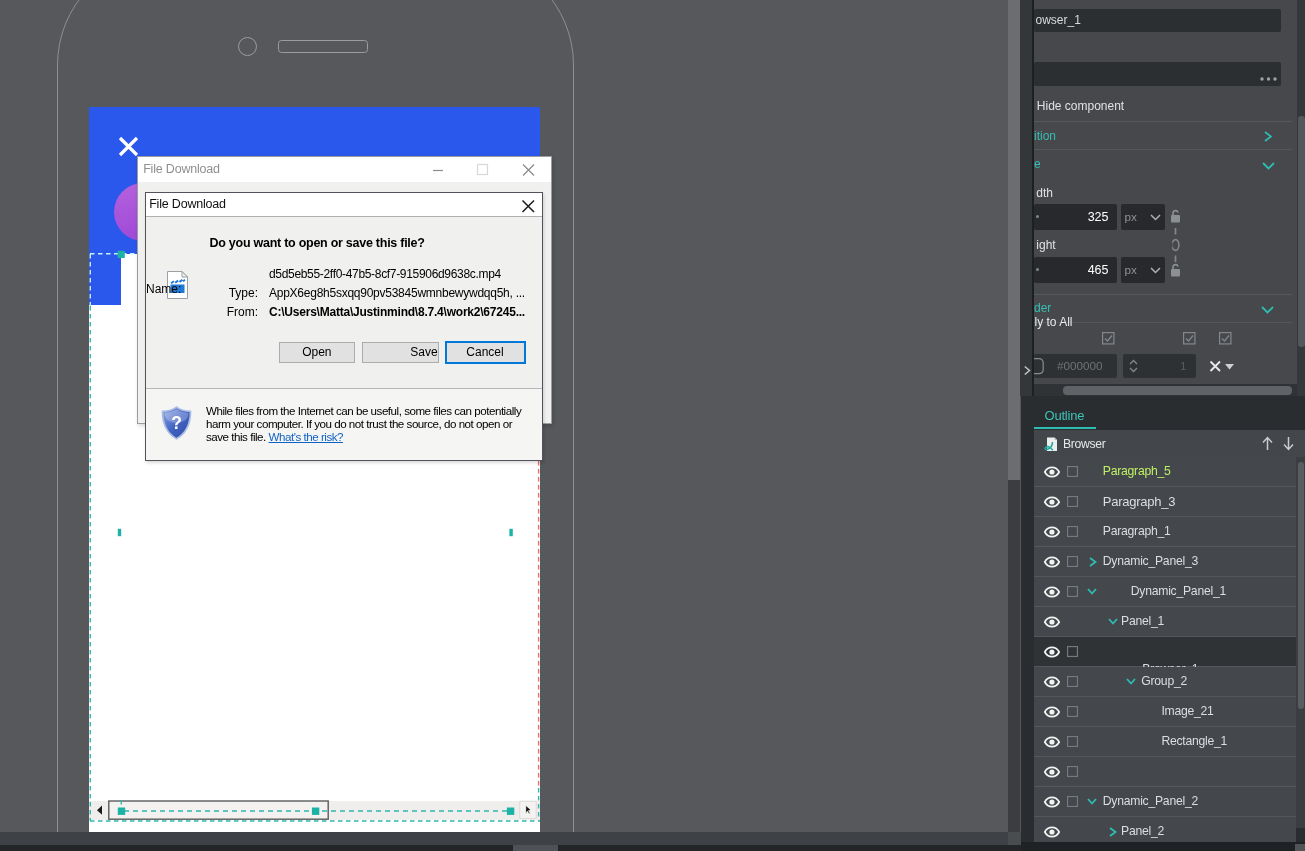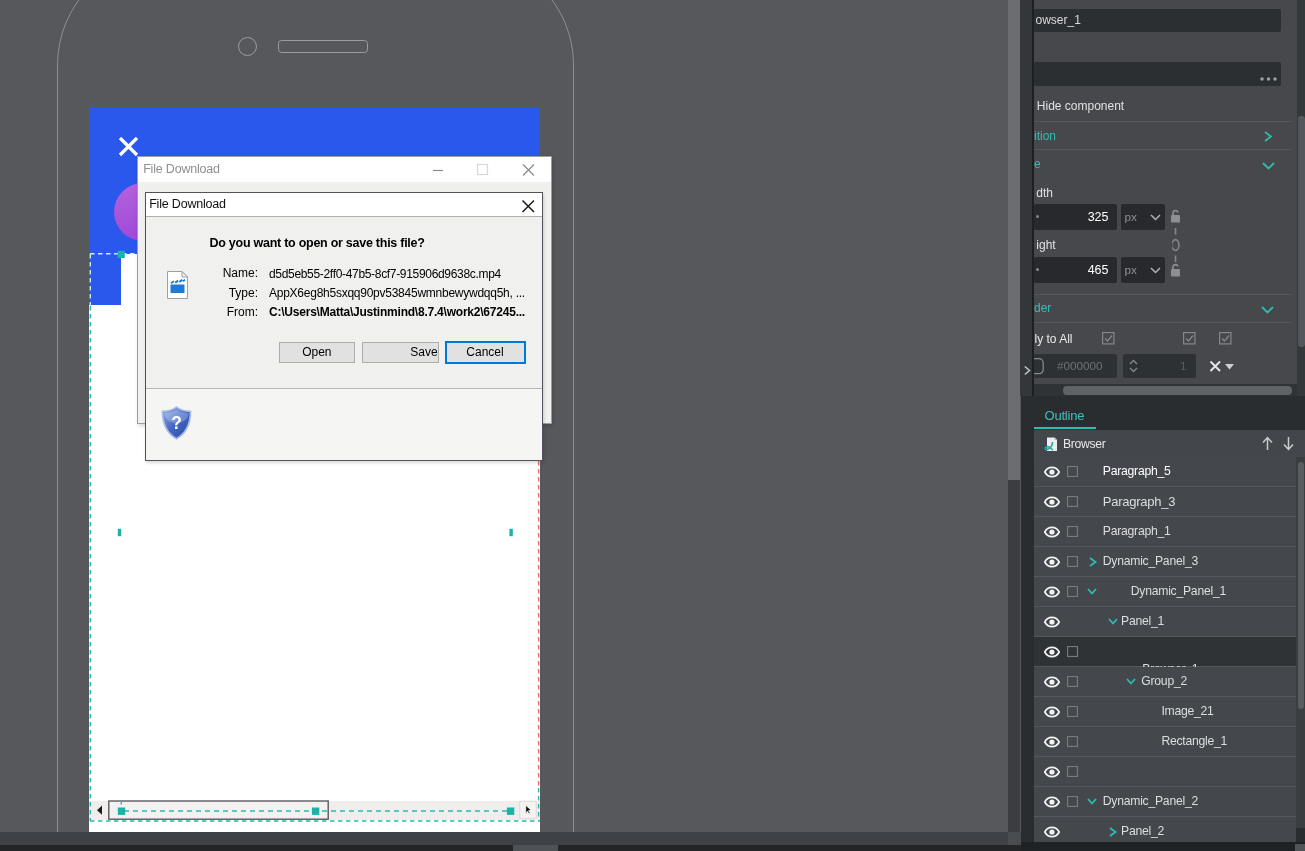--- a/index.html
+++ b/index.html
@@ -75,21 +75,21 @@
 
   <div class="abs" style="left:15.5px; top:43px; font-size:12.5px; font-weight:bold; letter-spacing:-0.26px;padding-left:48px;">Do you want to open or save this file?</div>
 
   <svg class="abs" style="left:20.5px; top:77.5px;" width="22" height="28">
     <path d="M0.5 0.5 L15 0.5 L20.5 6 L20.5 27.5 L0.5 27.5 Z" fill="#ffffff" stroke="#9aa0a6" stroke-width="1"></path>
     <path d="M15 0.5 L15 6 L20.5 6 Z" fill="#f0f0f0" stroke="#9aa0a6" stroke-width="1"></path>
     <rect x="3.5" y="13.5" width="14" height="8.5" fill="#1e7ad4"></rect>
     <path d="M3.5 11.5 l3 -2 l1 1.6 l-3 2 Z M7.7 10.8 l3 -2 l1 1.6 l-3 2 Z M11.9 10.1 l3 -2 l1 1.6 l-3 2 Z M15.5 9.4 l2 -1.4 l1 1.6 l-2 1.4 Z" fill="#1e7ad4"></path>
   </svg>
 
-  <div class="abs" style="left:0px; top:74px;  width:112px; text-align:right; line-height:13px;">Name:</div>
+  <div class="abs" style="left:0px; top:90px;  width:112px; text-align:left; line-height:13px;">Name:</div>
   <div class="abs" style="left:0px; top:94.1px; width:112px; text-align:right; line-height:13px;">Type:</div>
   <div class="abs" style="left:0px; top:113.4px; width:112px; text-align:right; line-height:13px;">From:</div>
   <div class="abs" style="left:123px; top:74.8px;  line-height:13px; letter-spacing:-0.32px;">d5d5eb55-2ff0-47b5-8cf7-915906d9638c.mp4</div>
   <div class="abs" style="left:123px; top:94.1px; line-height:13px; letter-spacing:-0.25px;">AppX6eg8h5sxqq90pv53845wmnbewywdqq5h, ...</div>
   <div class="abs" style="left:123px; top:113.4px; line-height:13px; font-weight:bold; letter-spacing:-0.22px;">C:\Users\Matta\Justinmind\8.7.4\work2\67245...</div>
 
   <div class="abs" style="left:132.7px; top:149px; width:76.3px; height:21px; background:#e1e1e1; border:1px solid #acacac; text-align:center; line-height:19px;">Open</div>
   <div class="abs" style="left:216.4px; top:149px; width:76.3px; height:21px; background:#e1e1e1; border:1px solid #acacac; text-align:right; line-height:19px;">Save</div>
   <div class="abs" style="left:298.5px; top:147.8px; width:81px; height:23.4px; background:#e1e1e1; border:2px solid #0078d7; text-align:center; line-height:19.5px;">Cancel</div>
 
@@ -99,20 +99,25 @@
       <linearGradient id="sh1" x1="0" y1="0" x2="1" y2="1">
         <stop offset="0" stop-color="#93abe3"></stop>
           <stop offset="0.5" stop-color="#4465c4"></stop>
           <stop offset="1" stop-color="#2a4aa4"></stop>
       </linearGradient>
     </defs>
     <path d="M15.5 1.2 C19.5 4.3 25.5 5.3 29.5 5.3 C29.5 16.5 26.5 26.5 15.5 32.8 C4.5 26.5 1.5 16.5 1.5 5.3 C5.5 5.3 11.5 4.3 15.5 1.2 Z" fill="url(#sh1)" stroke="#a9bce2" stroke-width="1.7"></path>
     <path d="M15.5 3.2 C18.8 5.6 23.5 6.7 27.5 6.9 C27.2 11.5 25.8 15.3 15.5 17.2 C5.2 15.3 3.8 11.5 3.5 6.9 C7.5 6.7 12.2 5.6 15.5 3.2 Z" fill="rgba(255,255,255,0.25)"></path>
     <text x="15.5" y="23" text-anchor="middle" font-family="Liberation Sans" font-size="17.5" font-weight="bold" fill="#ffffff">?</text>
   </svg>
+  <div class="abs" style="left:60px; top:211.4px; line-height:13px; letter-spacing:-0.48px; font-size:11.6px; white-space:nowrap;">
+    While files from the Internet can be useful, some files can potentially<br>
+    harm your computer. If you do not trust the source, do not open or<br>
+    save this file. <span style="color:#0f62c5; text-decoration:underline;">What's the risk?</span>
+  </div>
 </div>
 
 <div class="abs" style="left:1007.5px; top:0; width:12px; height:832px; background:#3b3d40;"></div>
 <div class="abs" style="left:1007.5px; top:0; width:12px; height:480px; background:#6b6d71;"></div>
 <div class="abs" style="left:1019.5px; top:0; width:14.5px; height:396px; background:#34373a;"></div>
 <div class="abs" style="left:1032.3px; top:0; width:1.7px; height:396px; background:#1d1f21;"></div>
 <div class="abs" style="left:1021px; top:396px; width:13px; height:455px; background:#26282b;"></div>
 <svg class="abs" style="left:1022px; top:364px;" width="11" height="13">
   <path d="M2.8 2.5 L7.5 6.5 L2.8 10.5" stroke="#c3c5c7" stroke-width="1.5" fill="none"></path>
 </svg>
@@ -176,21 +181,21 @@
     <path d="M4 60 V57.5 A2.6 2.6 0 0 1 9 57.5" stroke="#8d9092" stroke-width="1.6" fill="none"></path>
   </svg>
   <div class="abs" style="left:0; top:294px; width:258px; height:1px; background:#55585b;"></div>
 
   <div class="abs" style="left:0px; top:301px; line-height:14px; color:#36bdb2;">der</div>
   <svg class="abs" style="left:226px; top:303px;" width="15" height="14">
       <path d="M2 4 L7.5 9.5 L13 4" stroke="#2fbcb2" stroke-width="1.8" fill="none"></path>
     </svg>
   <div class="abs" style="left:0; top:321.7px; width:258px; height:1px; background:#55585b;"></div>
 
-  <div class="abs" style="left:0.5px; top:333px; line-height:13px; color:#e8eaea;">ly to All</div>
+  <div class="abs" style="left:0.5px; top:316px; line-height:13px; color:#e8eaea;">ly to All</div>
   <svg class="abs" style="left:68px; top:331.5px;" width="13" height="13">
       <rect x="0.6" y="0.6" width="11.3" height="11.3" fill="none" stroke="#84888b" stroke-width="1.2"></rect>
       <path d="M3 6.5 L5.5 9 L10 3.5" stroke="#84888b" stroke-width="1.3" fill="none"></path>
     </svg>
   <svg class="abs" style="left:148.5px; top:331.5px;" width="13" height="13">
       <rect x="0.6" y="0.6" width="11.3" height="11.3" fill="none" stroke="#84888b" stroke-width="1.2"></rect>
       <path d="M3 6.5 L5.5 9 L10 3.5" stroke="#84888b" stroke-width="1.3" fill="none"></path>
     </svg>
   <svg class="abs" style="left:184.8px; top:331.5px;" width="13" height="13">
       <rect x="0.6" y="0.6" width="11.3" height="11.3" fill="none" stroke="#84888b" stroke-width="1.2"></rect>
@@ -238,21 +243,21 @@
 
 <div id="rows">
 <div class="abs" style="left:1034px; top:456.8px; width:262px; height:30px; background:#44474b; border-bottom:1px solid #54575b;"></div>
 <svg class="abs" style="left:1043.5px; top:464.8px;" width="16" height="14">
       <path d="M0.7 7 C4 0.8 11.9 0.8 15.2 7 C11.9 13.2 4 13.2 0.7 7 Z" fill="none" stroke="#f2f3f3" stroke-width="1.8"></path>
       <circle cx="7.95" cy="7" r="2.6" fill="#f2f3f3"></circle>
     </svg>
 <svg class="abs" style="left:1066.5px; top:465.8px;" width="12" height="12">
       <rect x="0.55" y="0.55" width="9.9" height="9.9" fill="none" stroke="#767a7f" stroke-width="1.2"></rect>
     </svg>
-<div class="abs" style="left:1102.8px; top:465.1px; font-size:12.2px; color:#ffffff; line-height:13px; letter-spacing:-0.25px;">Paragraph_5</div>
+<div class="abs" style="left:1102.8px; top:465.1px; font-size:12.2px; color:#bef264; line-height:13px; letter-spacing:-0.25px;">Paragraph_5</div>
 <div class="abs" style="left:1034px; top:486.8px; width:262px; height:30px; background:#44474b; border-bottom:1px solid #54575b;"></div>
 <svg class="abs" style="left:1043.5px; top:494.8px;" width="16" height="14">
       <path d="M0.7 7 C4 0.8 11.9 0.8 15.2 7 C11.9 13.2 4 13.2 0.7 7 Z" fill="none" stroke="#f2f3f3" stroke-width="1.8"></path>
       <circle cx="7.95" cy="7" r="2.6" fill="#f2f3f3"></circle>
     </svg>
 <svg class="abs" style="left:1066.5px; top:495.8px;" width="12" height="12">
       <rect x="0.55" y="0.55" width="9.9" height="9.9" fill="none" stroke="#767a7f" stroke-width="1.2"></rect>
     </svg>
 <div class="abs" style="left:1102.8px; top:495.1px; font-size:13px; color:#dcdee0; line-height:13px; letter-spacing:-0.25px;">Paragraph_3</div>
 <div class="abs" style="left:1034px; top:516.8px; width:262px; height:30px; background:#44474b; border-bottom:1px solid #54575b;"></div>

